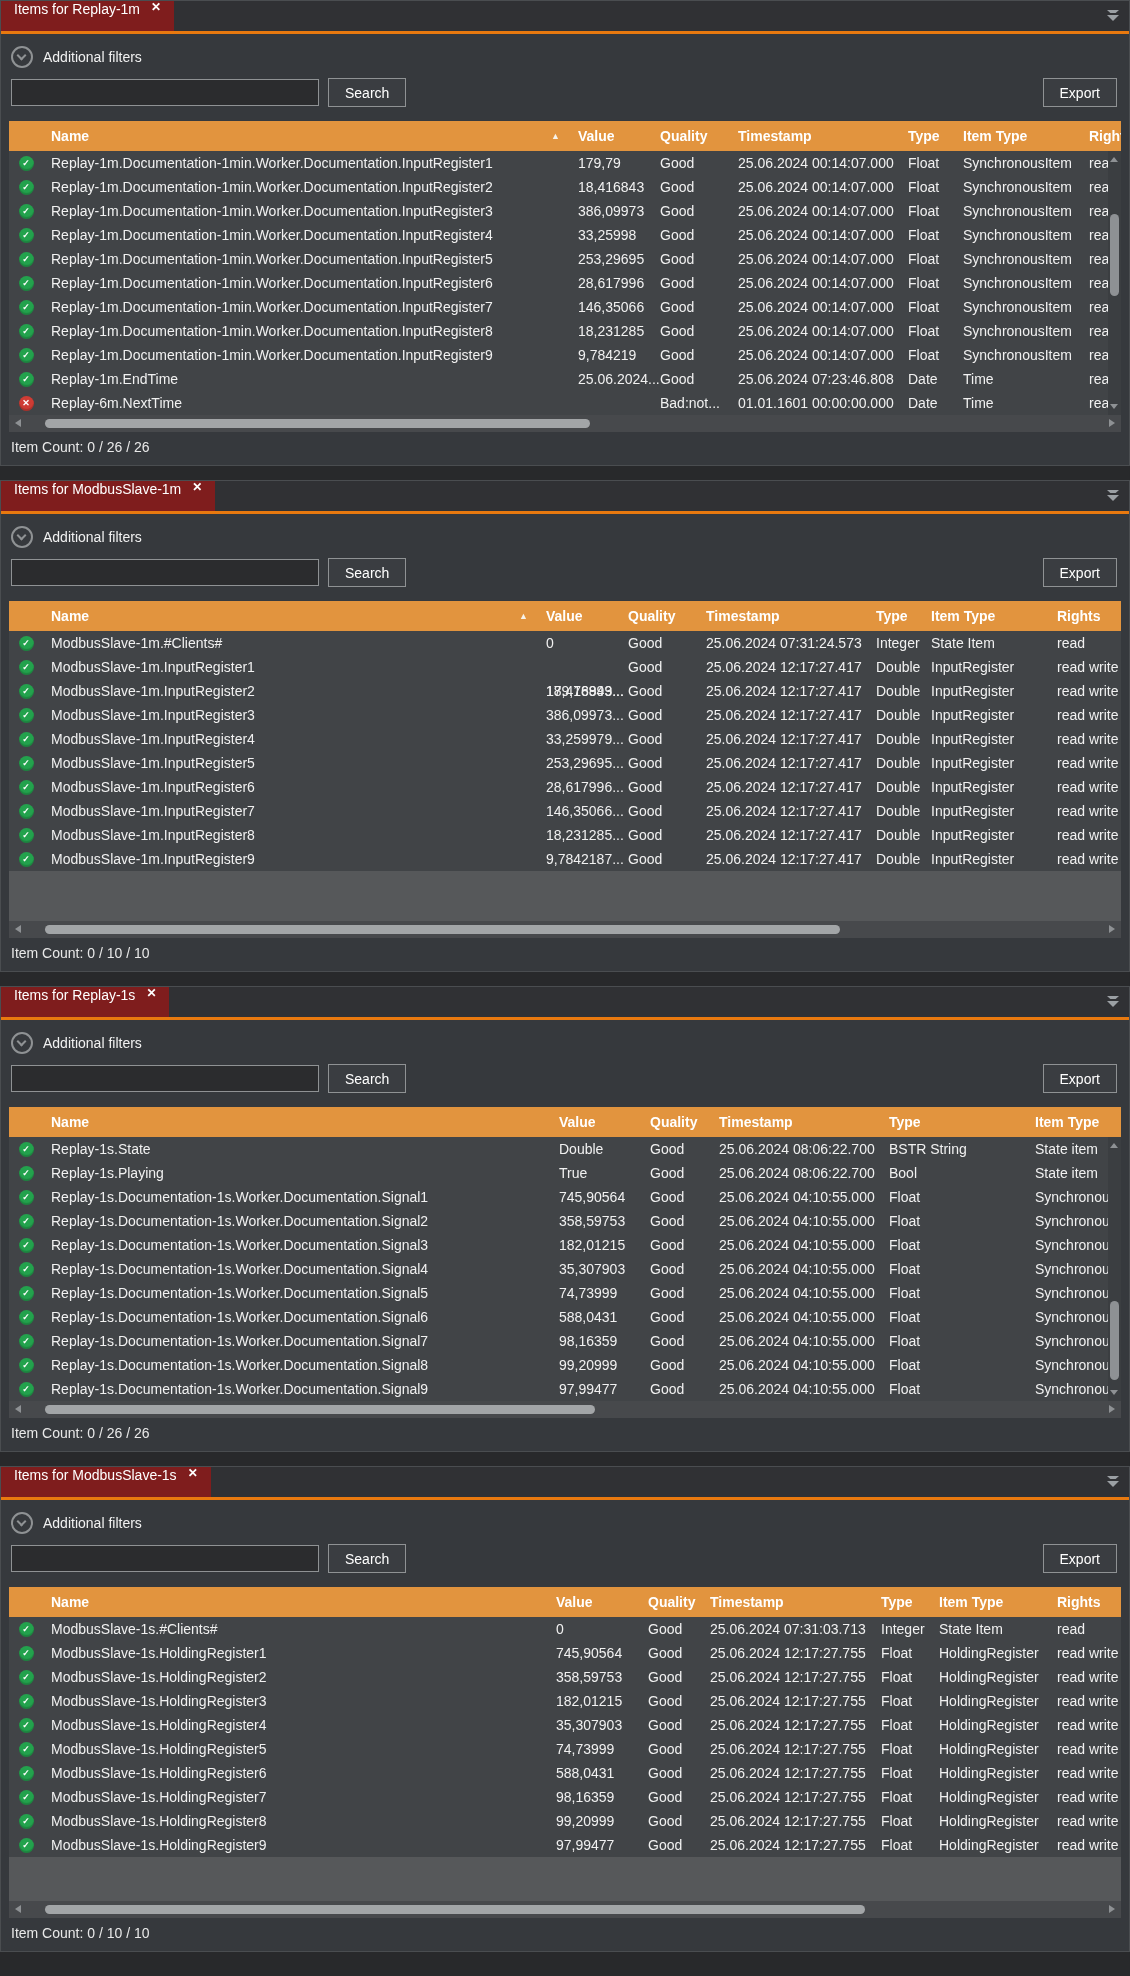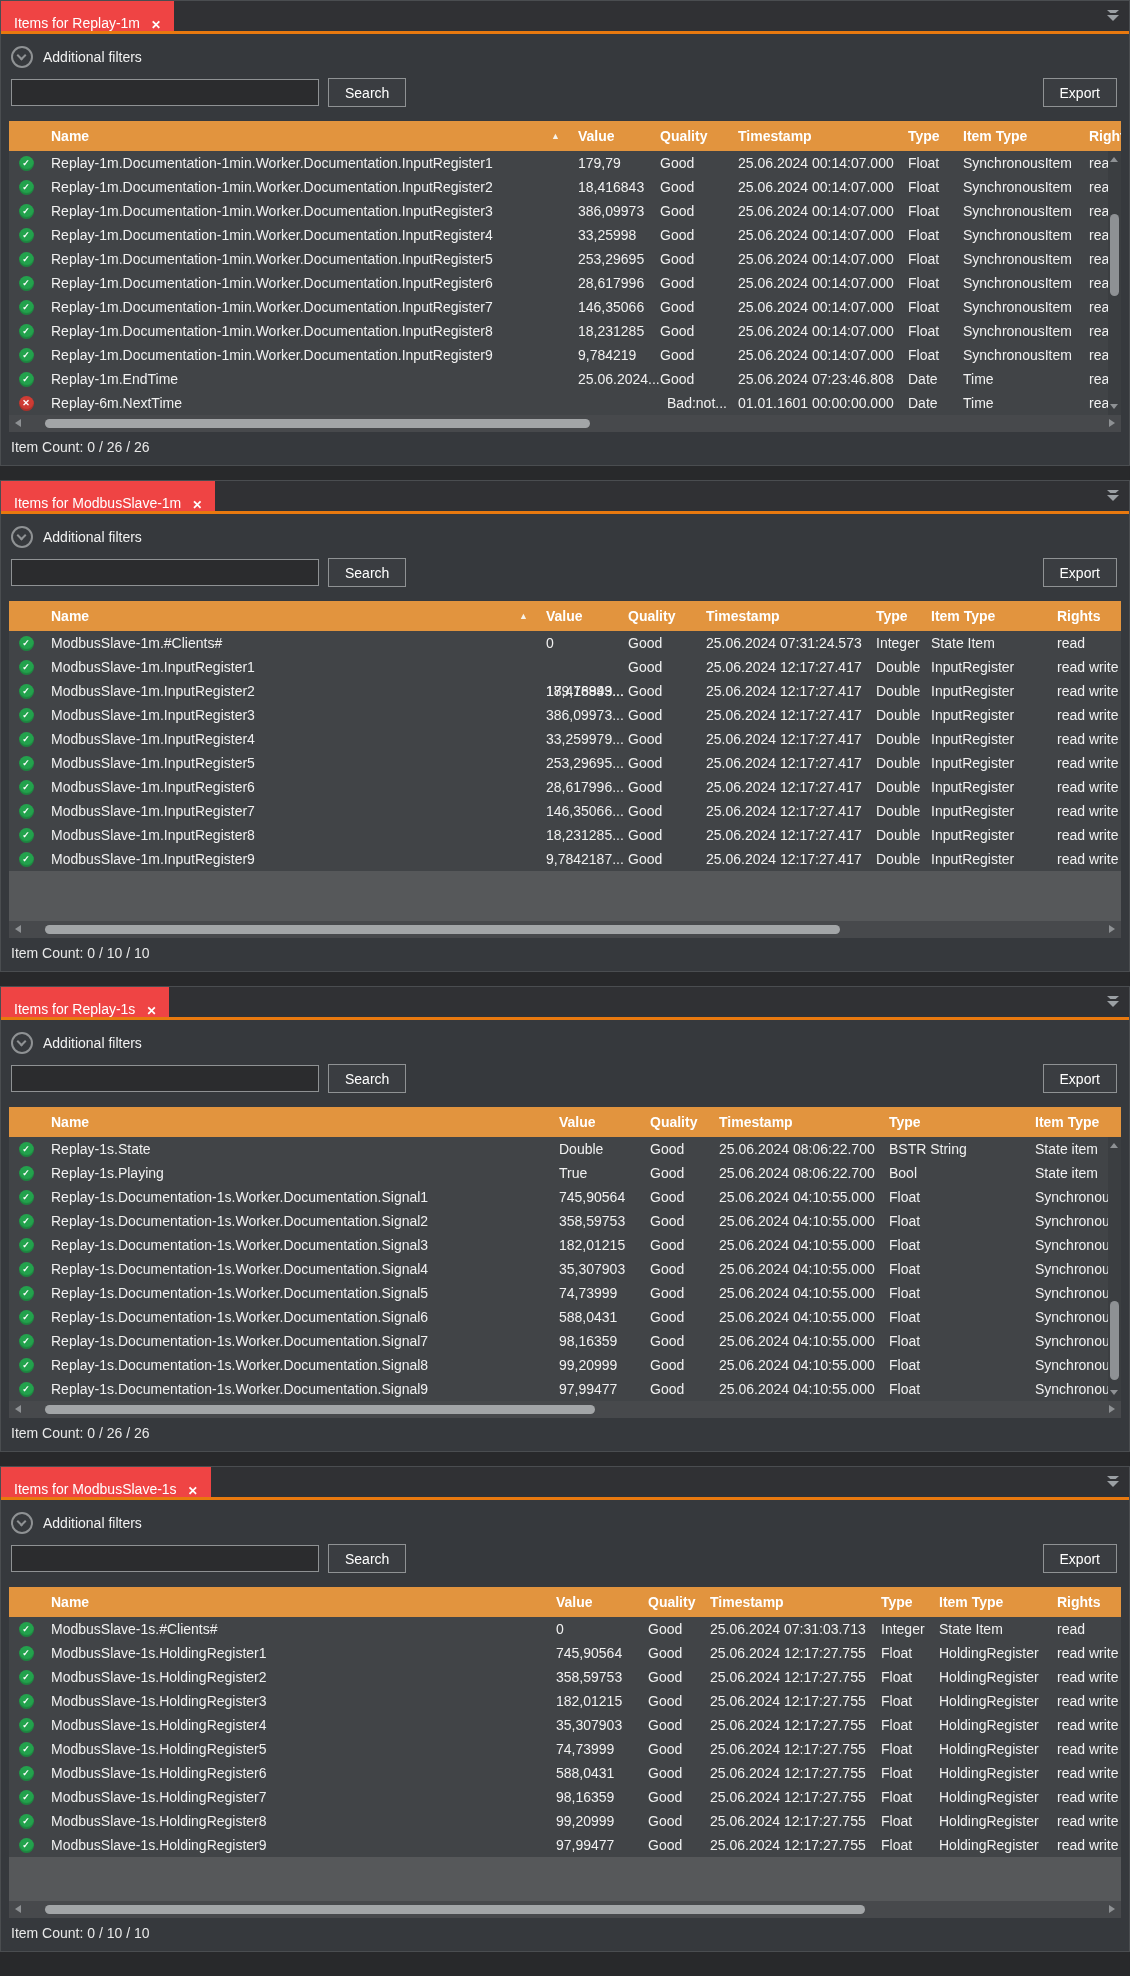--- a/index.html
+++ b/index.html
@@ -19,24 +19,24 @@
   
   .tabstrip{
     height:33px;
     background:#303134;
     border-bottom:3px solid #E8790F;
     display:flex;
     align-items:stretch;
     position:relative;
   }
   .tab{
-    background:#ef4444;
+    background:#7f1d1d;
     color:#fff;
     display:flex;
-    align-items:flex-end;
+    align-items:flex-start;
     gap:11px;
     padding:0 13px;
     cursor:default;
   }
   .tab-label{font-size:14px;}
   .close{font-size:12px;font-weight:bold;line-height:1;}
   .pin{position:absolute;right:10px;top:9px;display:flex;flex-direction:column;align-items:center;}
   .pin-bar{width:12px;height:3px;background:#9BA0A4;clip-path:polygon(0 0,100% 0,72% 100%,28% 100%);margin-bottom:2px;}
   .pin-tri{width:0;height:0;border-left:6px solid transparent;border-right:6px solid transparent;border-top:6px solid #9BA0A4;}
   
@@ -260,21 +260,21 @@
               <div class="cell" style="width: 55px;">Date</div>
               <div class="cell" style="width: 126px;">Time</div>
               <div class="cell" style="width: 32px;">read</div>
             </div>
             <div class="row">
               <div class="icon-cell">
                 <span class="err">✕</span>
               </div>
               <div class="cell flex">Replay-6m.NextTime</div>
               <div class="cell" style="width: 82px;"></div>
-              <div class="cell" style="width: 78px; text-align: center;">Bad:not...</div>
+              <div class="cell" style="width: 78px;">Bad:not...</div>
               <div class="cell" style="width: 170px;">01.01.1601 00:00:00.000</div>
               <div class="cell" style="width: 55px;">Date</div>
               <div class="cell" style="width: 126px;">Time</div>
               <div class="cell" style="width: 32px;">read</div>
             </div>
           </div>
         <div class="hscroll">
           <span class="harrow left"></span>
           <span class="hthumb" style="left: 36px; width: 545px;"></span>
           <span class="harrow right"></span>

